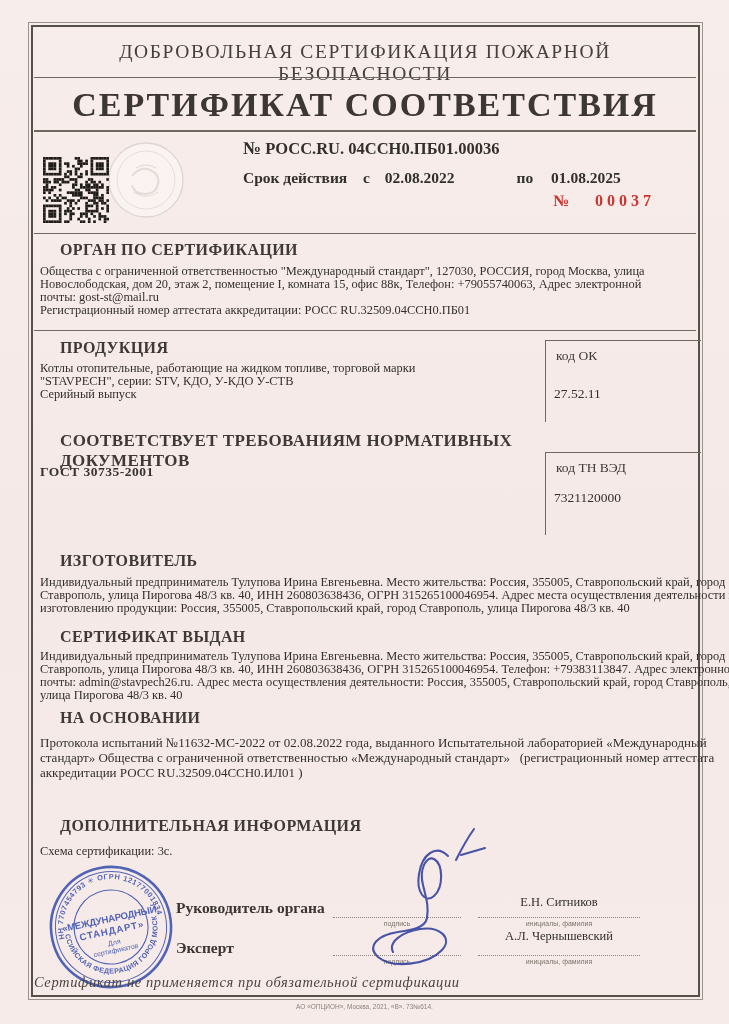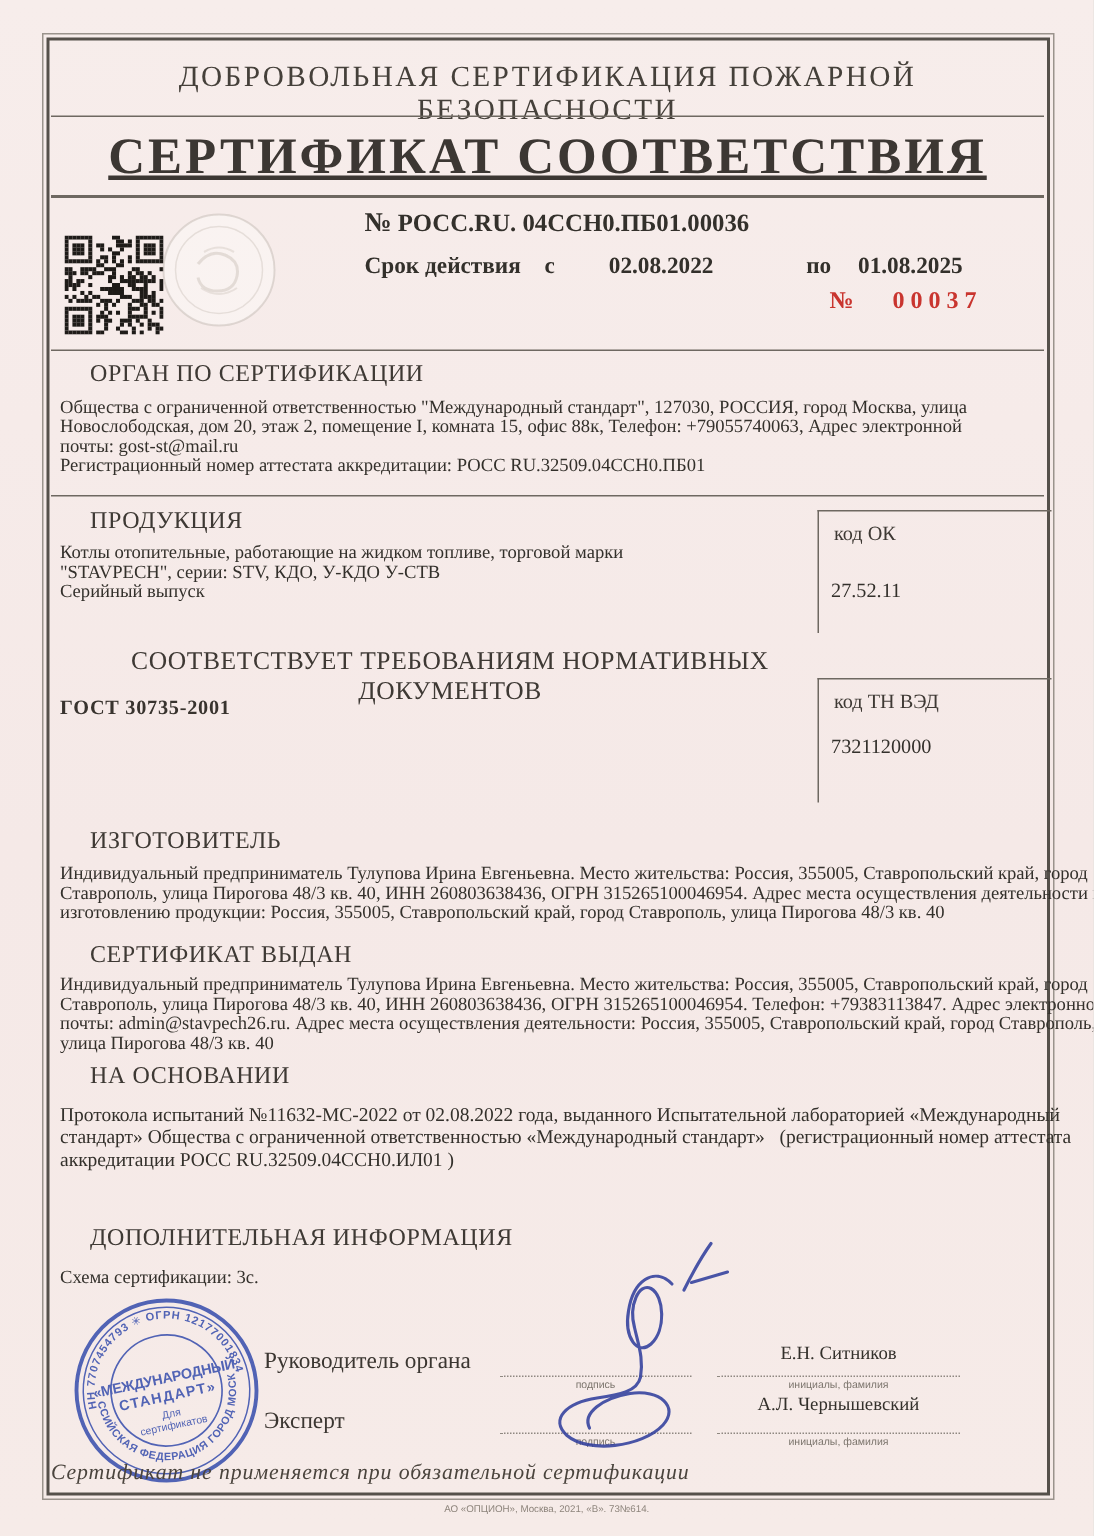--- a/index.html
+++ b/index.html
@@ -11,35 +11,35 @@
   }
   .border-outer{position:absolute;left:28px;top:22px;width:673px;height:976px;
     border:1px solid #9a938c;}
   .border-inner{position:absolute;left:2px;top:2px;right:2px;bottom:2px;
     border:2px solid #55504a;}
   .abs{position:absolute;}
   .rule{position:absolute;left:34px;width:662px;border-top:1.6px solid #6e6861;}
   .doc-header{position:absolute;left:34px;top:41px;width:662px;text-align:center;
     font-weight:normal;font-size:19.5px;letter-spacing:1.6px;color:#45403a;}
   .doc-title{position:absolute;left:34px;top:86px;width:662px;text-align:center;
-    font-weight:bold;font-size:34px;letter-spacing:2px;color:#3c3733;text-decoration:underline;}
+    font-weight:bold;font-size:34px;letter-spacing:2px;color:#3c3733;}
   .num-row{font-weight:bold;font-size:16.5px;color:#33302b;}
   .numero{font-size:18px;}
   .red{color:#c9352f;}
   .blank-num{font-weight:bold;font-size:16px;}
   .blank-num .digits{letter-spacing:4px;margin-left:26px;}
-  .sec-h{position:absolute;font-weight:normal;font-size:16px;letter-spacing:.4px;color:#3e3934;text-align:center;}
+  .sec-h{position:absolute;font-weight:bold;font-size:16px;letter-spacing:.4px;color:#3e3934;}
   .body-text{position:absolute;font-size:12.4px;line-height:13px;white-space:pre;
     color:#33302b;}
   .code-box{position:absolute;left:545px;width:156px;border-top:1.6px solid #6e6861;
     border-left:1.6px solid #6e6861;padding:7px 0 0 10px;box-sizing:border-box;}
   .code-box .lbl{font-size:13.5px;color:#3e3934;}
   .code-box .val{font-size:13.5px;color:#33302b;}
   .gost{position:absolute;font-weight:bold;font-size:13.5px;letter-spacing:.5px;text-align:right;}
-  .sig-label{position:absolute;font-weight:normal;font-size:15.5px;color:#3b3631;text-align:center;}
+  .sig-label{position:absolute;font-weight:bold;font-size:15.5px;color:#3b3631;text-align:center;}
   .sig-line{position:absolute;border-top:1px dotted #8f8881;height:0;}
   .sig-caption{position:absolute;font-size:7px;color:#7c756d;text-align:center;
     font-family:"Liberation Sans","DejaVu Sans",sans-serif;}
   .sig-name{position:absolute;font-size:12.5px;color:#33302b;text-align:center;}
   .footer-note{position:absolute;left:34px;top:974px;width:662px;
     font-style:italic;font-size:14.5px;letter-spacing:.6px;color:#4a443d;}
   .print-info{position:absolute;left:0;top:1003px;width:729px;text-align:center;
     font-size:6.5px;color:#8d847b;font-family:"Liberation Sans","DejaVu Sans",sans-serif;}
   .stamp-svg{position:absolute;left:45px;top:862px;width:132px;height:130px;
     transform:rotate(-12deg);opacity:.88;}
@@ -62,21 +62,21 @@
   <div class="doc-title">СЕРТИФИКАТ СООТВЕТСТВИЯ</div>
   <div class="rule" style="top:130px;border-top-width:2px"></div>
 
   <div class="abs num-row" style="left:243px;top:138px">
     <span class="numero">№</span>
     <span>РОСС.RU. 04ССН0.ПБ01.00036</span>
   </div>
   <div class="abs num-row" style="left:243px;top:169px;font-size:15.5px">
     <span>Срок действия</span>
     <span style="margin-left:12px">с</span>
-    <span style="margin-left:32px">02.08.2022</span>
+    <span style="margin-left:11px">02.08.2022</span>
     <span style="margin-left:58px">по</span>
     <span style="margin-left:14px">01.08.2025</span>
   </div>
   <div class="abs blank-num red" style="left:553px;top:192px">
     <span>№</span><span class="digits">00037</span>
   </div>
 
   <svg id="qr-svg" class="qr" viewBox="0 0 66 66">
       <rect x="0.00" y="0.00" width="2.69" height="2.69" fill="#1e1b18"></rect>
       <rect x="2.64" y="0.00" width="2.69" height="2.69" fill="#1e1b18"></rect>

